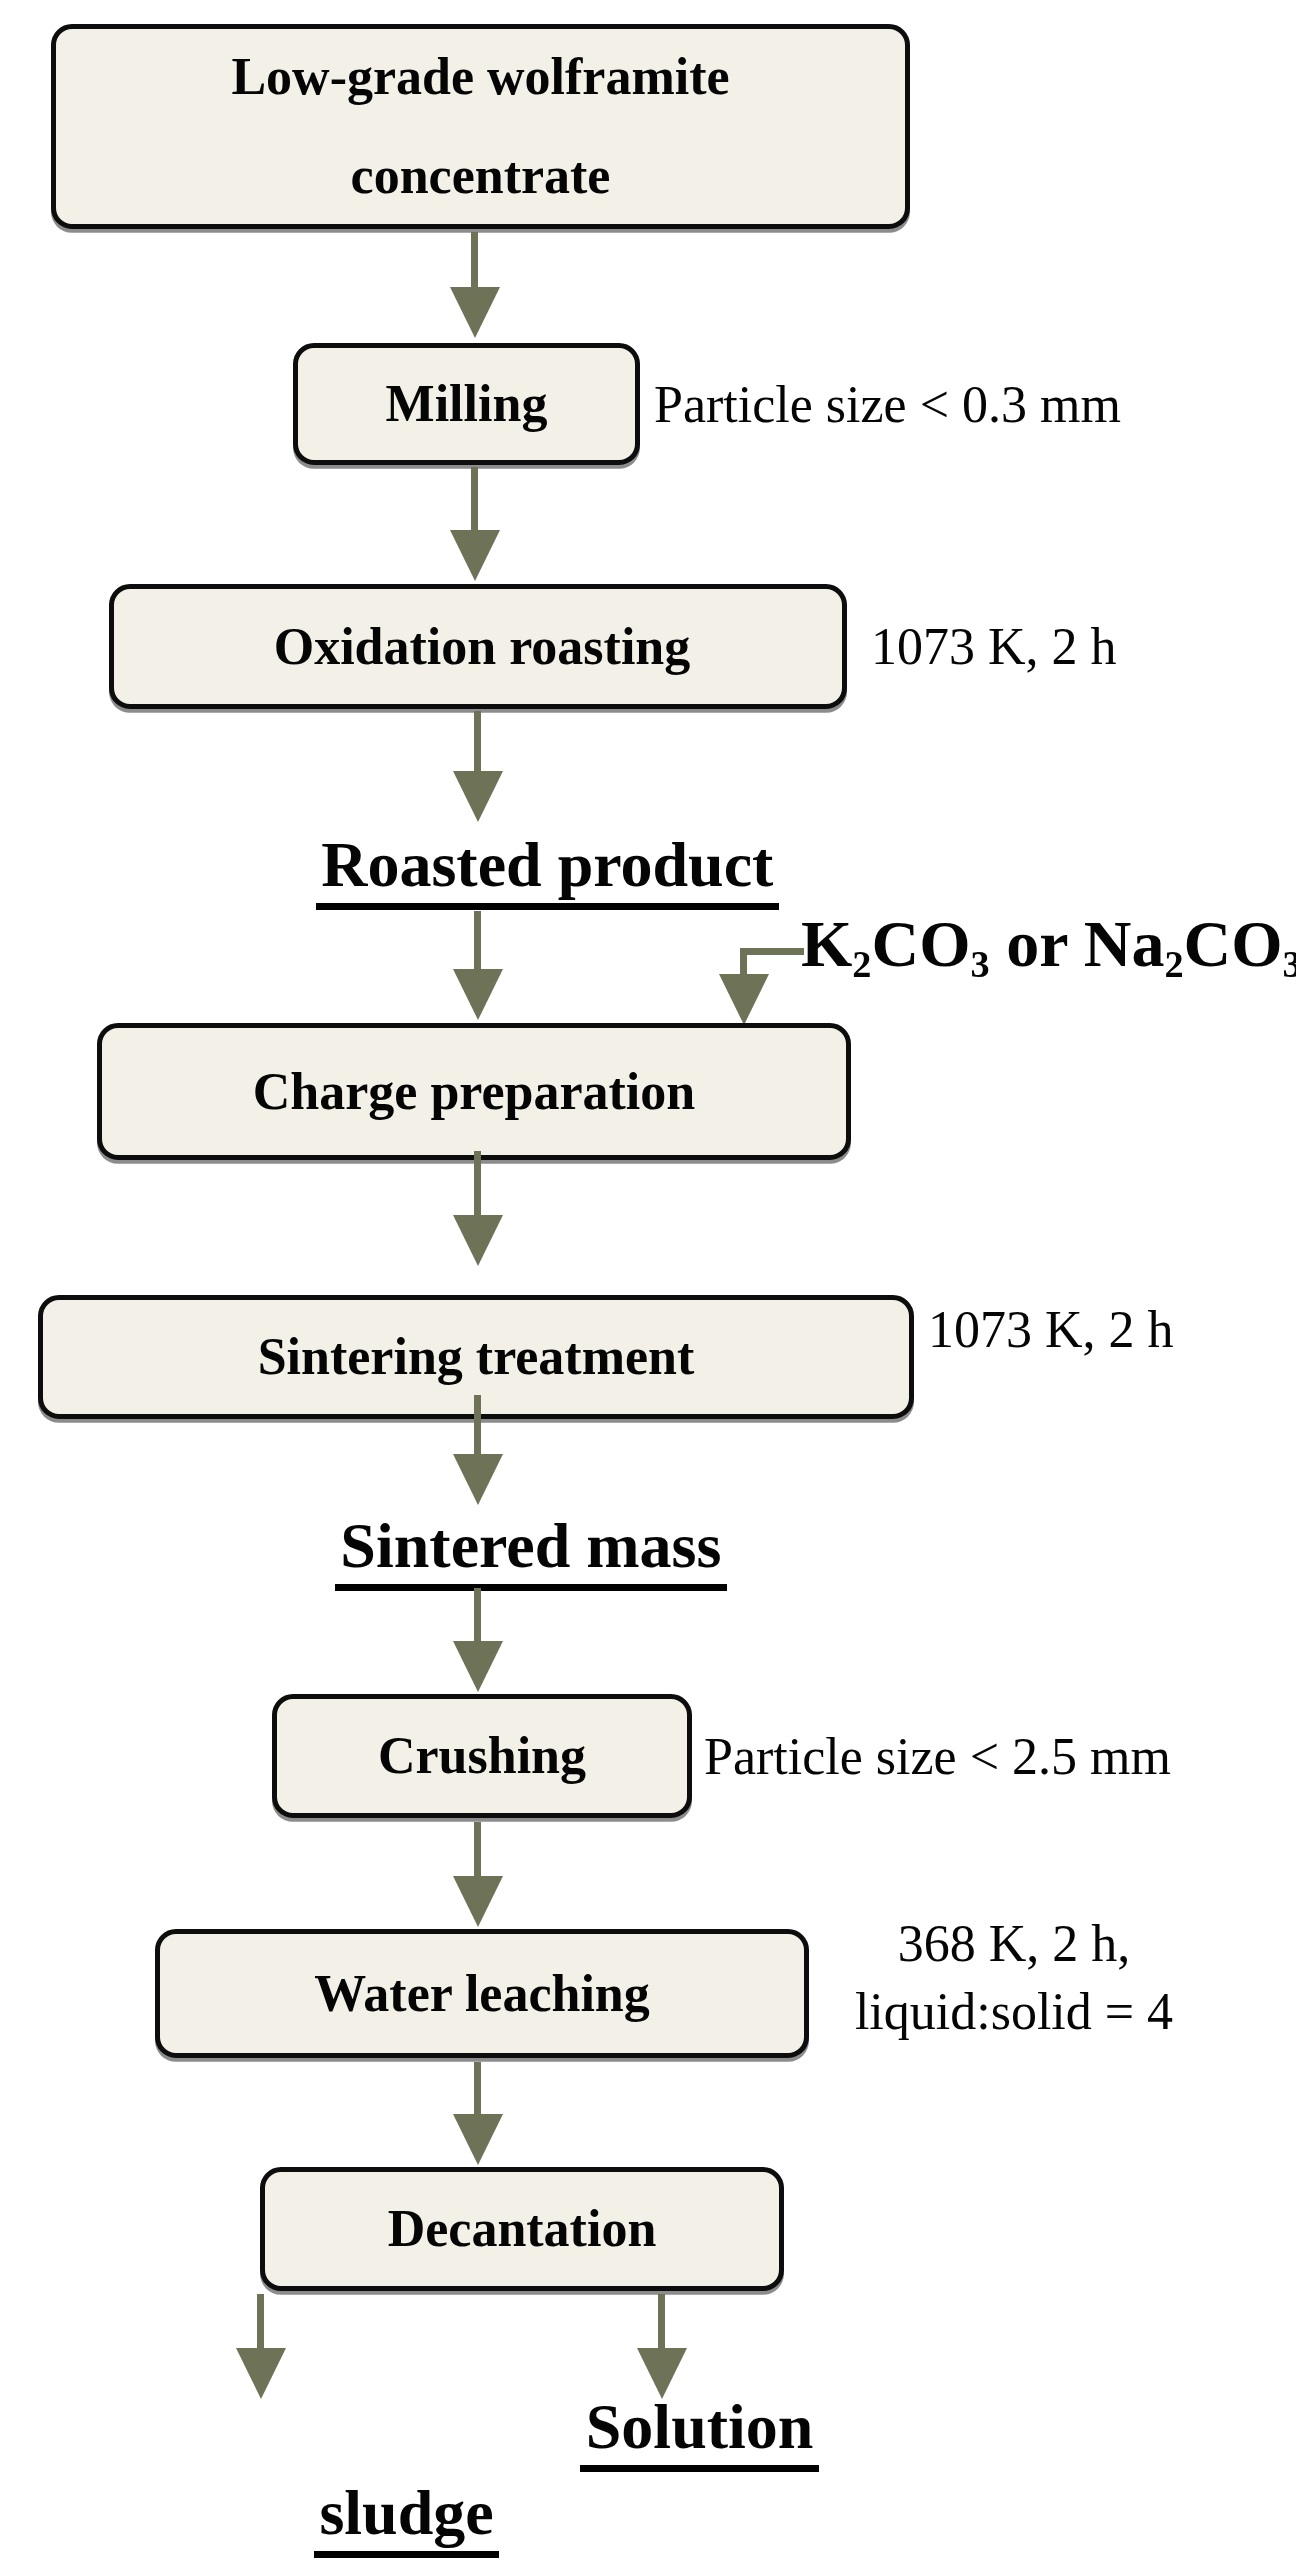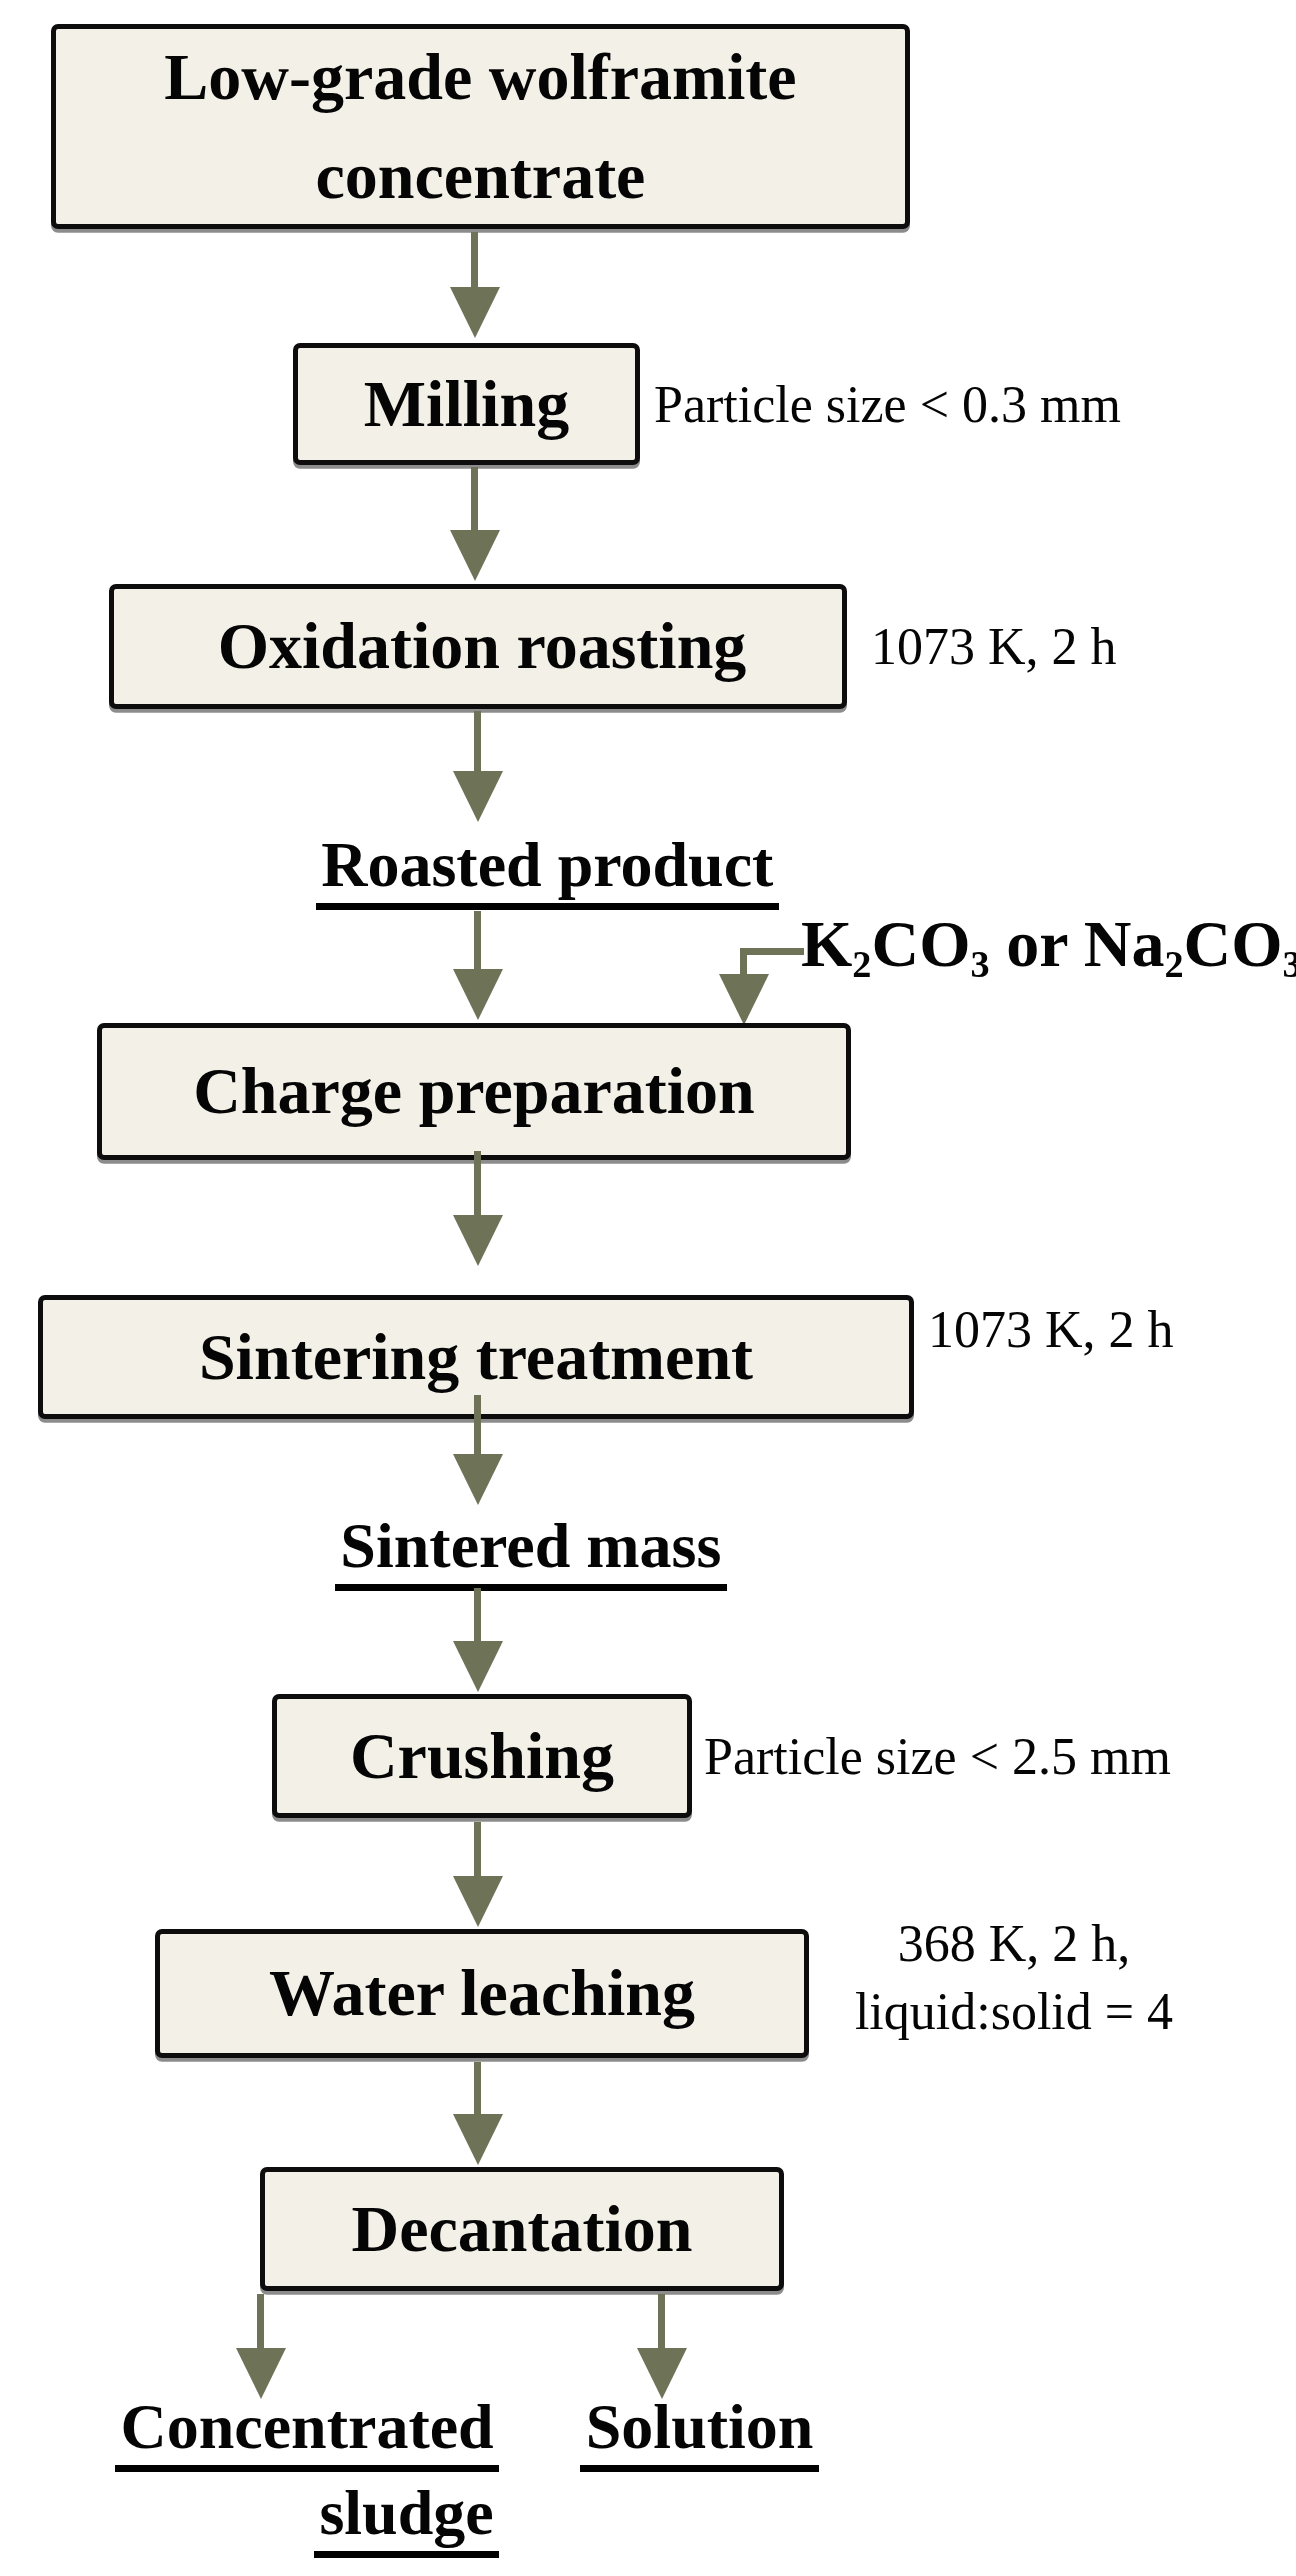--- a/index.html
+++ b/index.html
@@ -17,28 +17,28 @@
     background: var(--bg);
     font-family: "Liberation Serif", "DejaVu Serif", serif;
     color: var(--text);
     overflow: hidden;
   }
   
   .node {
     position: absolute;
     background: var(--box-fill);
     border: 5.6px solid var(--box-border);
-    border-radius: 7px;
+    border-radius: 21px;
     box-shadow: 0 3.8px 0 rgba(0,0,0,0.45);
     display: flex;
     align-items: center;
     justify-content: center;
     text-align: center;
     font-weight: bold;
-    font-size: 66px;
+    font-size: 52px;
     line-height: 1.1;
     white-space: nowrap;
     box-sizing: border-box;
   }
   .node.two-line { line-height: 99px; }
   
   .annotation {
     position: absolute;
     display: flex;
     align-items: center;
@@ -197,21 +197,21 @@
   <div class="arrow" style="left:235px; top:2294px; height:105px;">
     <div class="shaft"></div>
     <div class="head"></div>
   </div>
   <div class="arrow" style="left:636px; top:2294px; height:105px;">
     <div class="shaft"></div>
     <div class="head"></div>
   </div>
 
   <div class="plabel" style="left:11.3px; top:2384px; width:488px;">
-    <span class="u">Concentrated</span><br>
+    <br>
     <span class="u">sludge</span>
   </div>
 
   <div class="plabel" style="left:519px; top:2384px; width:300px;">
     <span class="u">Solution</span>
   </div>
 
 </div>
 
 

